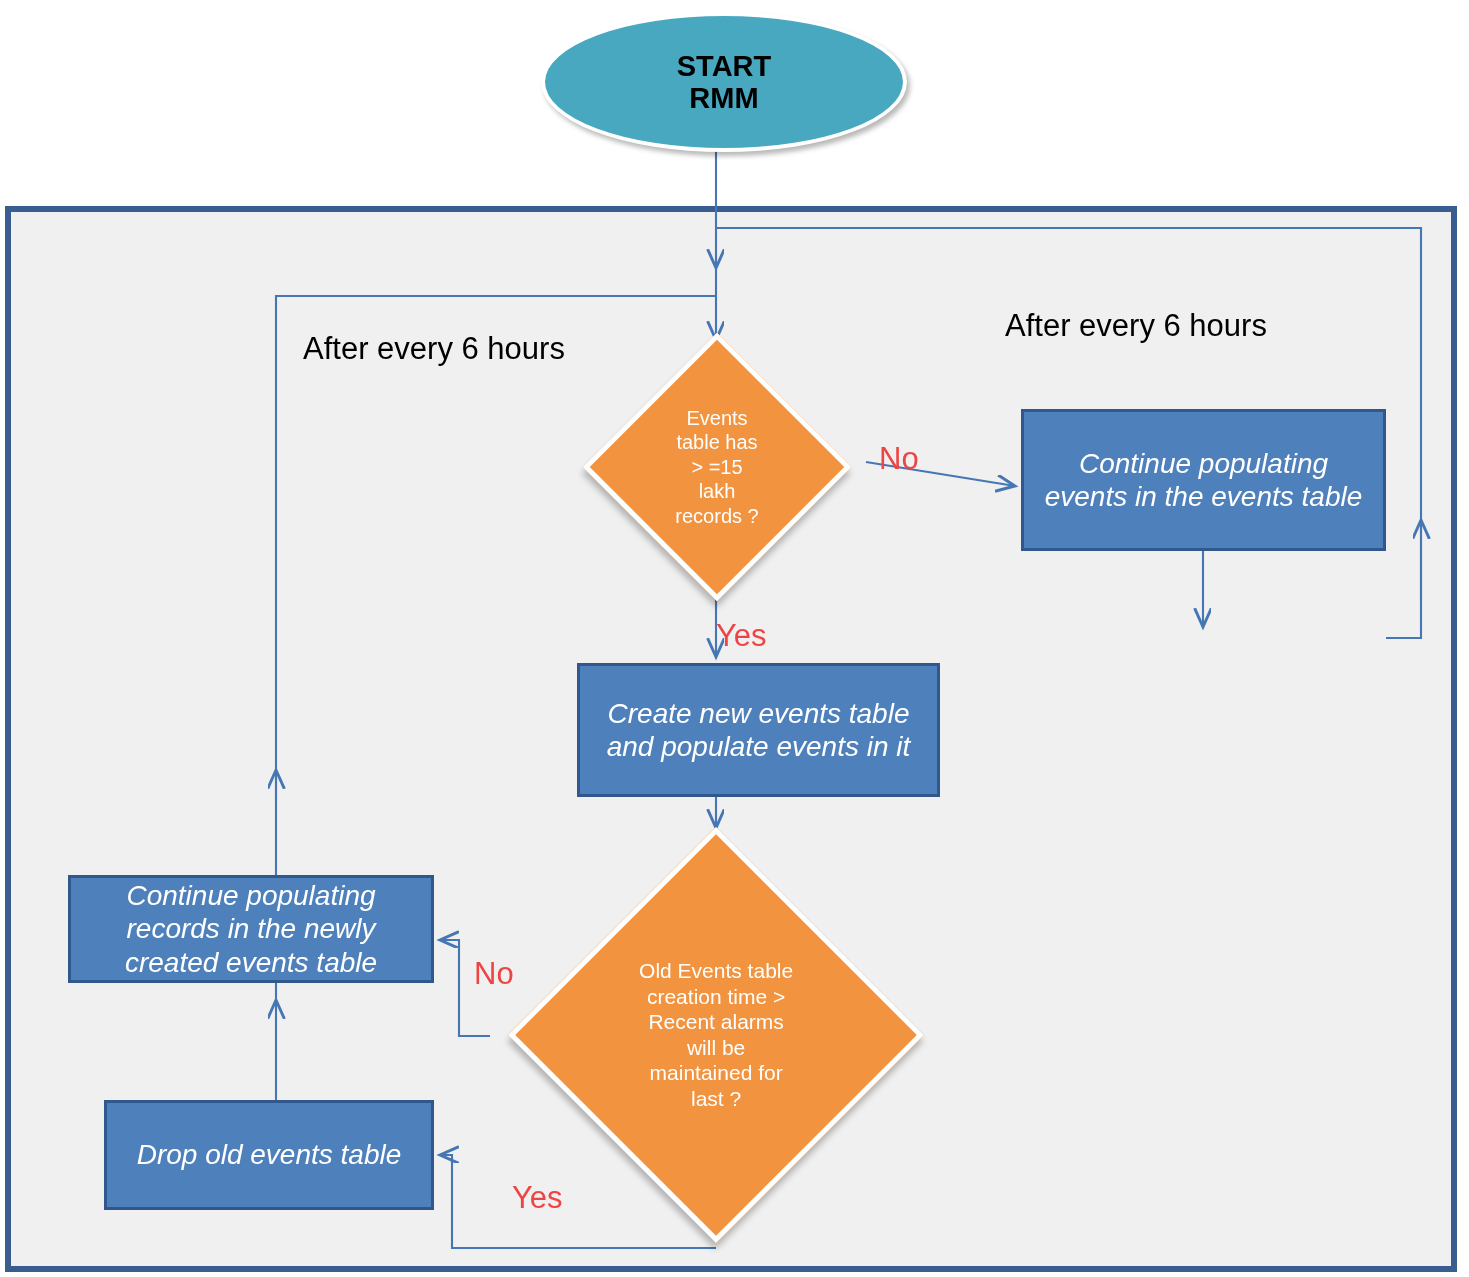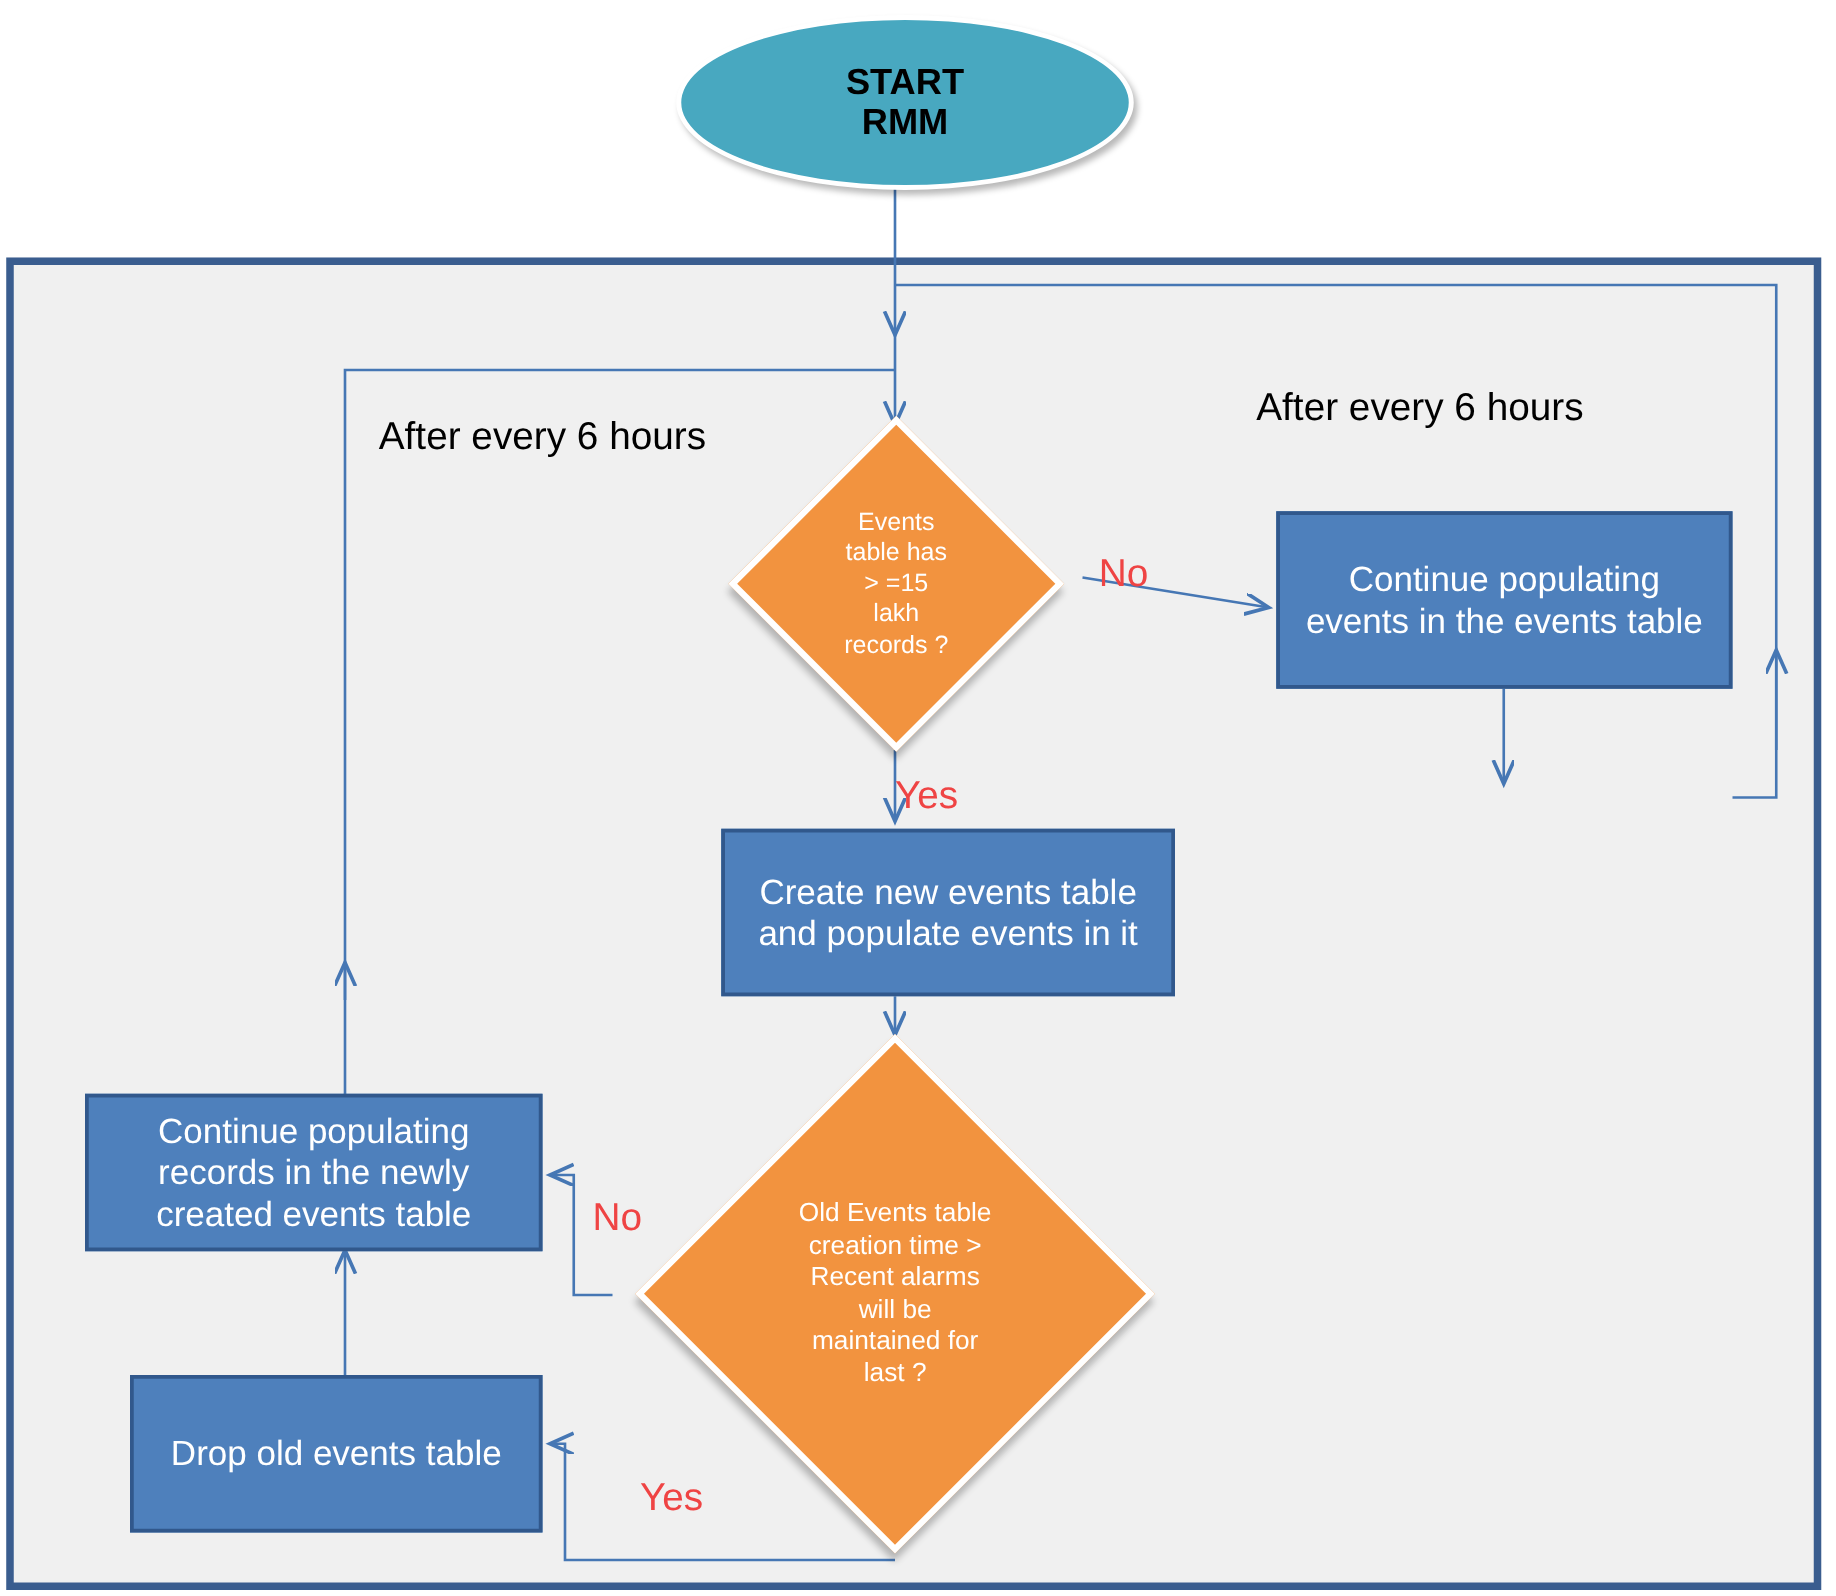--- a/index.html
+++ b/index.html
@@ -39,20 +39,21 @@
     line-height:1.12;
   }
 
   .process{
     background:#4E80BC;
     border:3px solid #31588C;
     color:#ffffff;
     display:flex;align-items:center;justify-content:center;
     text-align:center;
     line-height:1.18;
+    font-style:italic;
   }
 
   .decision{
     background:#F2933F;
     color:#ffffff;
     display:flex;align-items:center;justify-content:center;
     text-align:center;
     line-height:1.22;
     transform:rotate(45deg);
     border:5px solid #ffffff;
@@ -146,25 +147,25 @@
     <span class="dtext" style="width:130%;">
       <span>Old Events table</span><br>
       <span>creation time &gt;</span><br>
       <span>Recent alarms</span><br>
       <span>will be</span><br>
       <span>maintained for</span><br>
       <span>last  ?</span>
     </span>
   </div>
 
-  <div class="node process" style="left:68px;top:875px;width:366px;height:126px;font-size:28px;padding:0 6px;">
+  <div class="node process" style="left:68px;top:875px;width:366px;height:108px;font-size:28px;padding:0 6px;">
     <span>Continue populating records in the newly created events table</span>
   </div>
 
-  <div class="node process" style="left:104px;top:1100px;width:330px;height:126px;font-size:28px;padding:0 10px;">
+  <div class="node process" style="left:104px;top:1100px;width:330px;height:110px;font-size:28px;padding:0 10px;">
     <span>Drop old events table</span>
   </div>
 
   <div class="note-label" style="left:303px;top:333px;font-size:31px;">After every 6 hours</div>
 
   <div class="note-label" style="left:1005px;top:310px;font-size:31px;">After every 6 hours</div>
 
   <div class="edge-label" style="left:879px;top:443px;font-size:31px;">No</div>
 
   <div class="edge-label" style="left:716px;top:620px;font-size:31px;">Yes</div>

